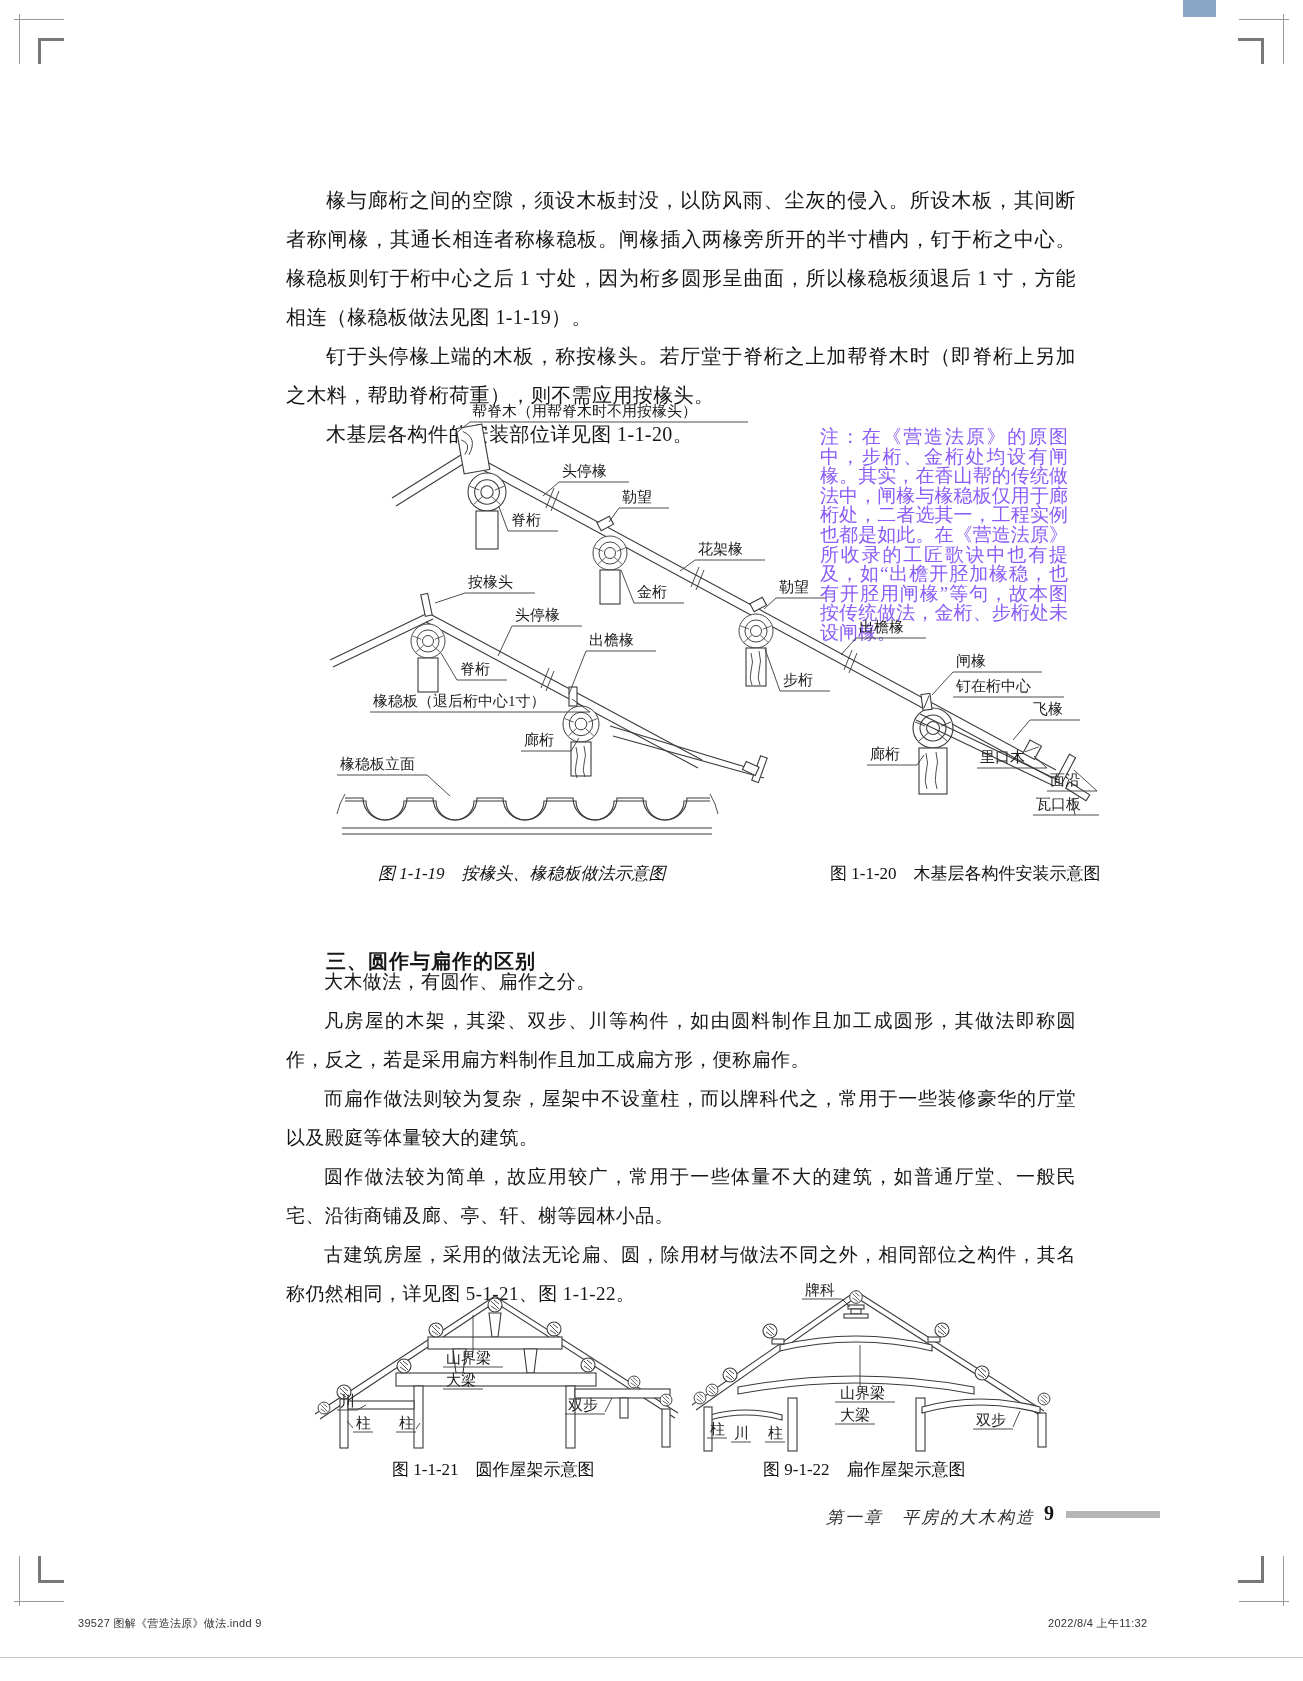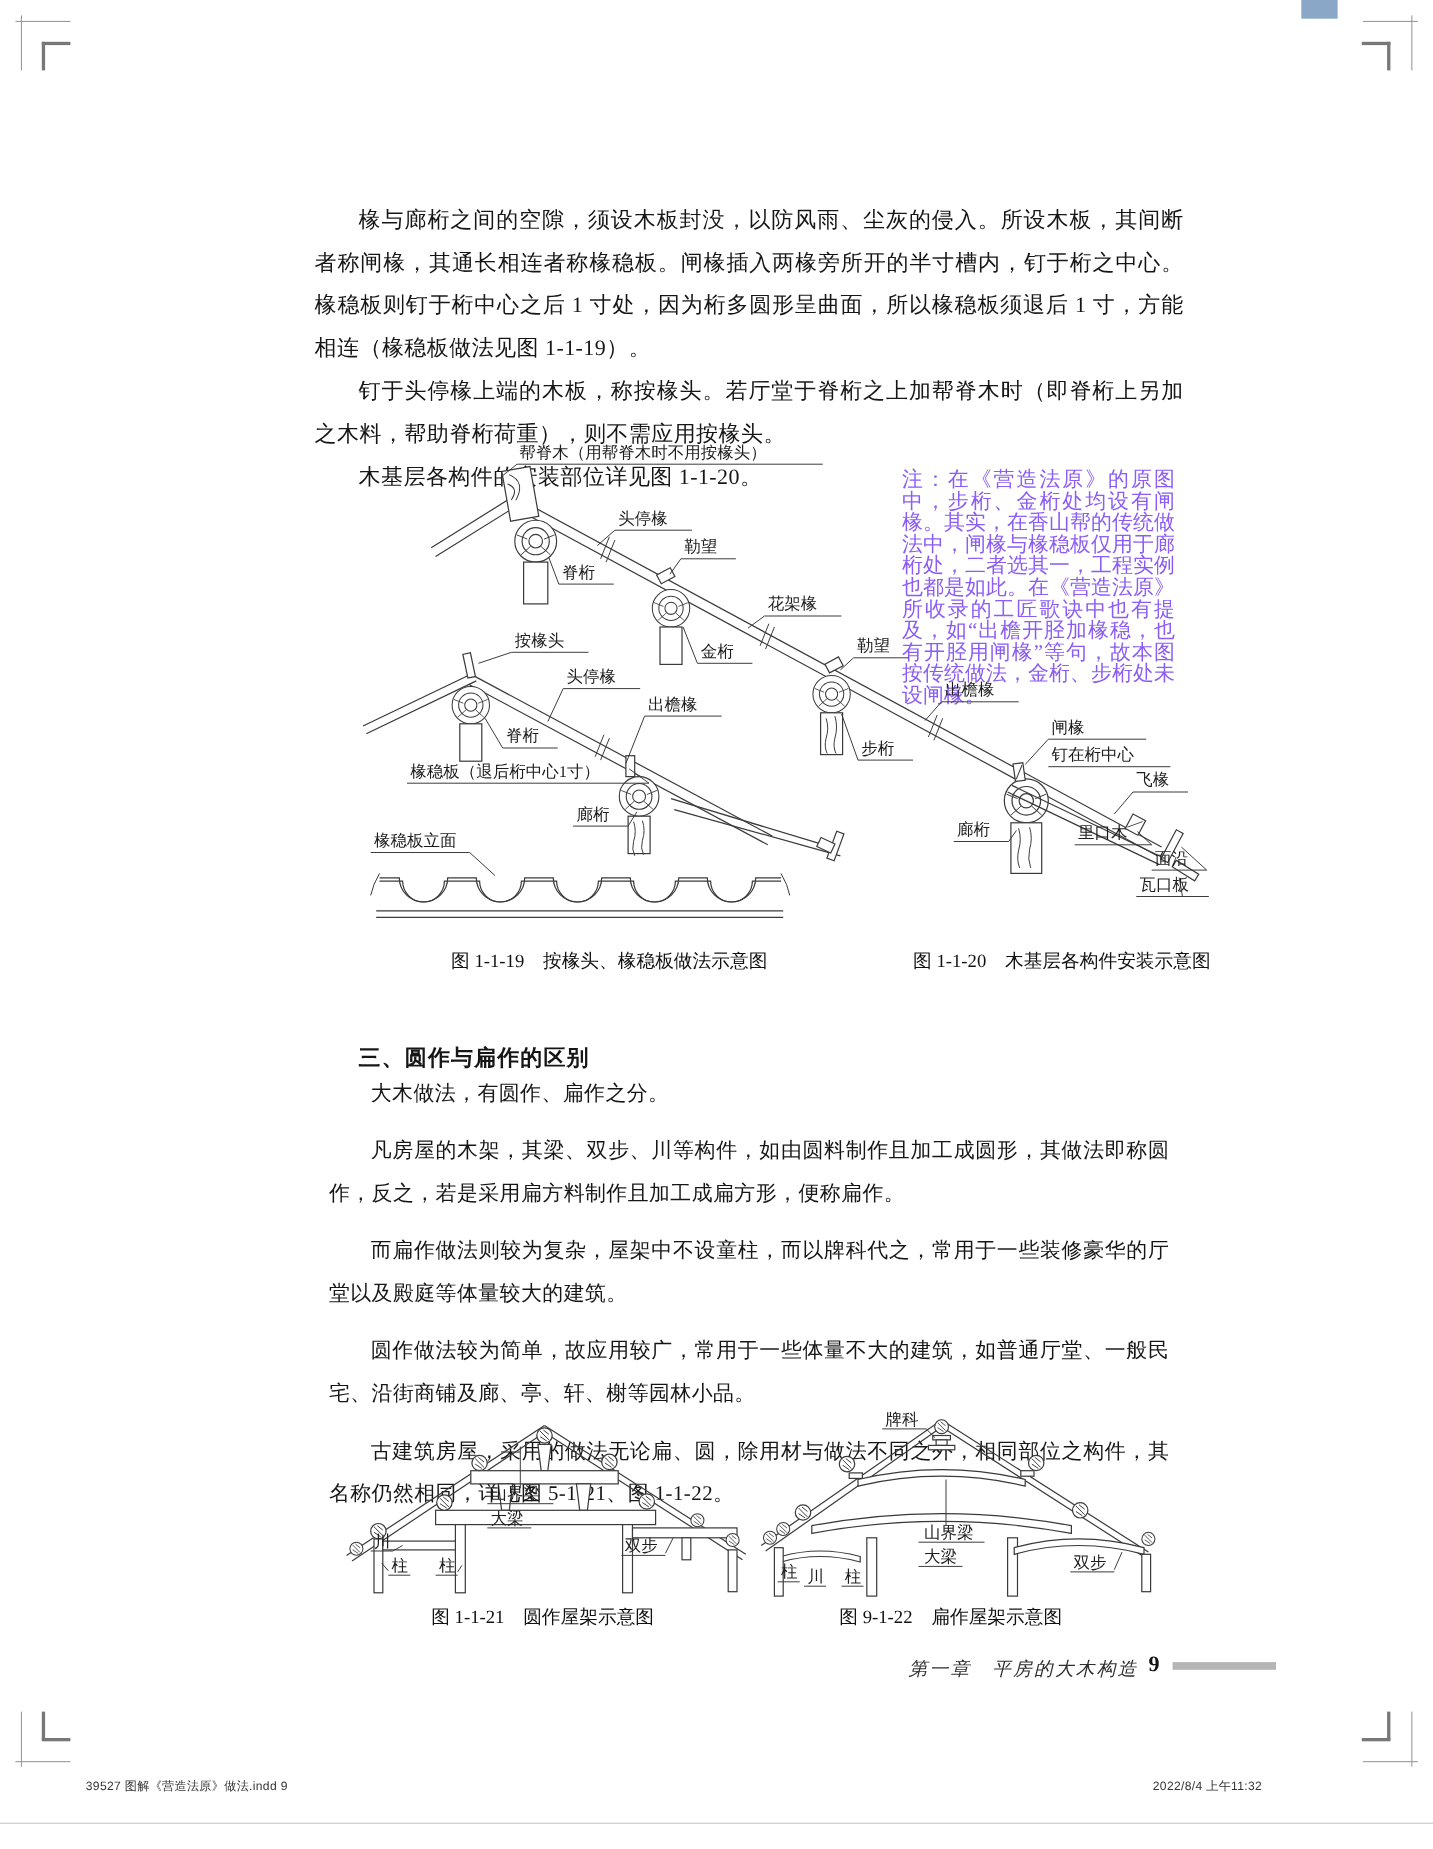--- a/index.html
+++ b/index.html
@@ -11,21 +11,21 @@
   .bodytext{position:absolute;left:286px;width:790px;font-size:20px;line-height:39px;
             text-align:justify;letter-spacing:0.4px;}
   .bodytext p{margin:0;text-indent:2em;}
   .note{position:absolute;left:820px;top:427px;width:248px;font-size:19px;line-height:19.6px;
         text-align:justify;color:#8b5cf6;}
   .figcap{position:absolute;font-size:17px;color:#111;white-space:nowrap;}
   .sechead{position:absolute;left:286px;top:928px;font-family:"Liberation Sans","DejaVu Sans",sans-serif;
            font-weight:bold;font-size:20px;letter-spacing:1px;text-indent:2em;width:790px;}
   .secbody{position:absolute;left:286px;top:962px;width:790px;font-size:19px;line-height:39px;
            text-align:justify;letter-spacing:0.4px;}
-  .secbody p{margin:13px;text-indent:2em;font-family:Liberation Serif, serif;}
+  .secbody p{margin:0;text-indent:2em;font-family:Liberation Serif, serif;}
   svg{position:absolute;overflow:visible;}
   svg text{font-family:"Liberation Serif","DejaVu Serif",serif;font-size:15px;fill:#1d1d1d;}
   .st{stroke:#3a3a3a;stroke-width:1.1;fill:none;}
   .stf{stroke:#3a3a3a;stroke-width:1.1;fill:#ffffff;}
   .ld{stroke:#3a3a3a;stroke-width:0.9;fill:none;}
   .footer-chapter{position:absolute;top:1506px;right:268px;font-size:17px;font-style:italic;
                   letter-spacing:2px;color:#2e2e2e;}
   .footer-num{position:absolute;left:1044px;top:1502px;font-size:20px;font-weight:bold;color:#111;}
   .footer-bar{position:absolute;left:1066px;top:1511px;width:94px;height:7px;background:#b5b5b5;}
   .printinfo{position:absolute;top:1616px;font-family:"Liberation Sans","DejaVu Sans",sans-serif;
@@ -265,21 +265,21 @@
       <line x1="221" y1="353" x2="271" y2="353" class="ld"></line>
       <line x1="271" y1="353" x2="279" y2="340" class="ld"></line>
     </g>
     <g>
       <text x="40" y="371">椽稳板立面</text>
       <line x1="37" y1="377" x2="127" y2="377" class="ld"></line>
       <line x1="127" y1="377" x2="150" y2="398" class="ld"></line>
     </g>
   </svg>
 
-  <div class="figcap" style="left:410px;top:862px;">图 1-1-19　按椽头、椽稳板做法示意图</div>
+  <div class="figcap" style="left:378px;top:862px;font-style:italic;">图 1-1-19　按椽头、椽稳板做法示意图</div>
   <div class="figcap" style="left:830px;top:862px;">图 1-1-20　木基层各构件安装示意图</div>
 
   <h3 class="sechead">三、圆作与扁作的区别</h3>
   <div class="secbody">
     <p>大木做法，有圆作、扁作之分。</p>
     <p>凡房屋的木架，其梁、双步、川等构件，如由圆料制作且加工成圆形，其做法即称圆作，反之，若是采用扁方料制作且加工成扁方形，便称扁作。</p>
     <p>而扁作做法则较为复杂，屋架中不设童柱，而以牌科代之，常用于一些装修豪华的厅堂以及殿庭等体量较大的建筑。</p>
     <p>圆作做法较为简单，故应用较广，常用于一些体量不大的建筑，如普通厅堂、一般民宅、沿街商铺及廊、亭、轩、榭等园林小品。</p>
     <p>古建筑房屋，采用的做法无论扁、圆，除用材与做法不同之外，相同部位之构件，其名称仍然相同，详见图 5-1-21、图 1-1-22。</p>
   </div>

